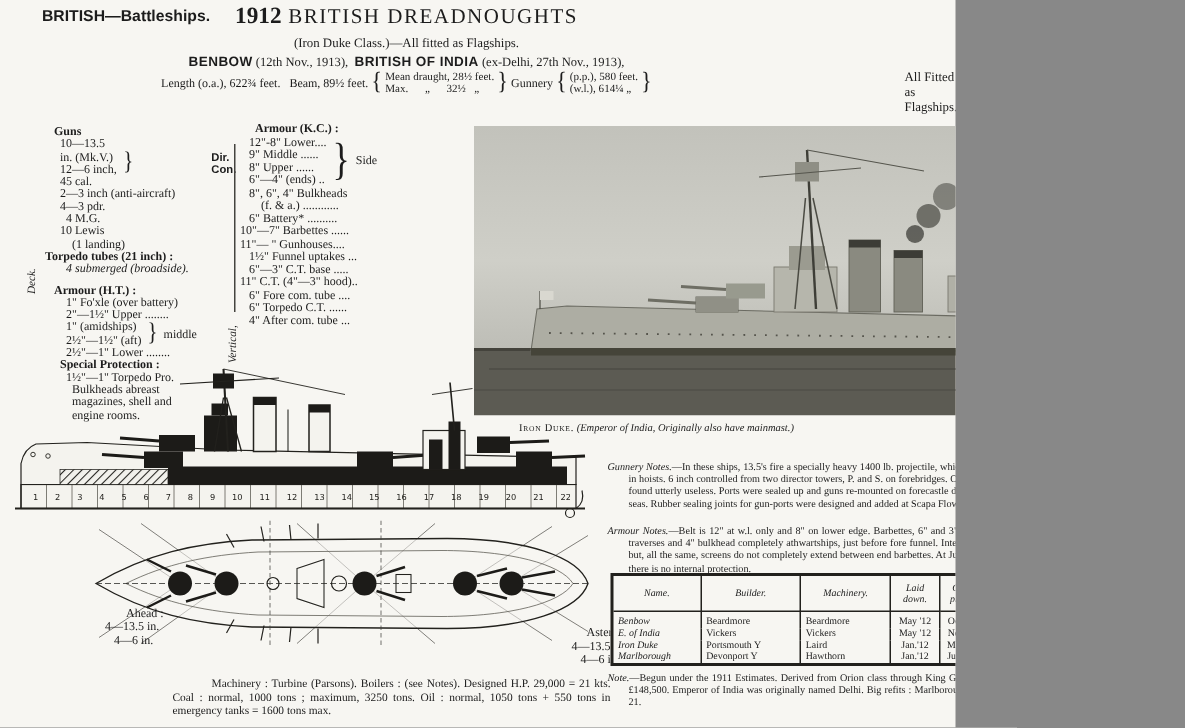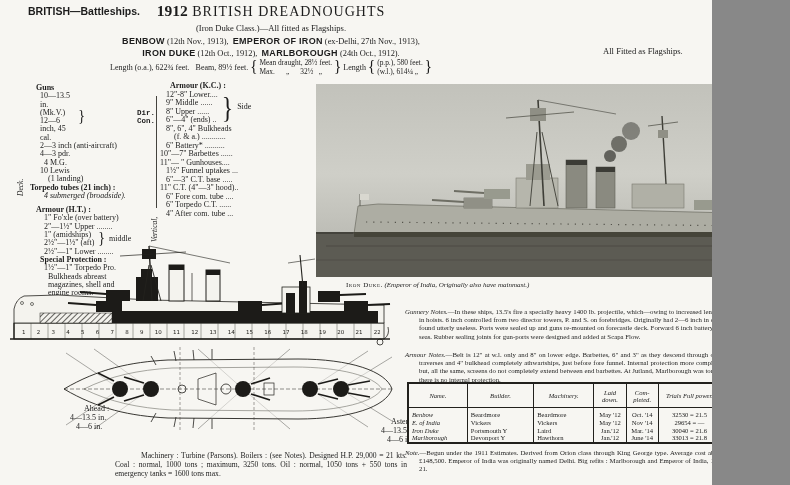--- a/index.html
+++ b/index.html
@@ -1,16 +1,16 @@
 <!DOCTYPE html>
 <html><head>
 <meta charset="utf-8">
 <style>
   html,body{margin:0;padding:0;background:#888;}
-  .page{position:relative;width:712px;height:485px;background:#f7f6f2;color:#1c1c1c;
+  .page{position:relative;width:637px;height:485px;background:#f7f6f2;color:#1c1c1c;
         font-family:"Liberation Serif",serif;overflow:hidden;}
   .abs{position:absolute;}
   .pre{white-space:pre;}
 
   
   .corner{left:28px;top:5px;font-family:"Liberation Sans",sans-serif;font-weight:bold;font-size:10.5px;}
   .header{left:28px;top:2px;width:486px;text-align:center;}
   .title-line{font-size:14px;letter-spacing:1px;}
   .title-year{font-weight:bold;font-size:15.5px;letter-spacing:0;}
   .class-line{font-size:8.6px;margin-top:3px;}
@@ -27,21 +27,21 @@
   .speccol{font-size:8px;line-height:8.3px;}
   .guns-col{left:30px;top:84px;width:130px;}
   .kc-col{left:160px;top:82px;width:152px;line-height:8.5px;}
   .bold{font-weight:bold;}
   .i1{padding-left:10px;} .i2{padding-left:14px;} .i3{padding-left:18px;} .i0{padding-left:6px;}
   .dir-group,.brace-group,.kc-side{display:flex;align-items:center;gap:4px;}
   .rb::before{content:"}";}
   .rb{font-weight:300;}
   .rb2{font-size:14px;transform:scaleY(1.2);}
   .rb4{font-size:24px;transform:scaleY(1.25);}
-  .dir-label{font-family:Liberation Mono, monospace;font-weight:bold;font-size:7.5px;margin-left:48px;}
+  .dir-label{font-family:Liberation Sans, sans-serif;font-weight:bold;font-size:7.5px;margin-left:48px;}
   .rot{transform:rotate(-90deg);transform-origin:left top;font-size:7.5px;font-style:italic;}
   .deck-label{left:16px;top:196px;}
   .vert-label{left:150px;top:242px;}
   .kc-brace-line{left:156px;top:96px;height:112px;border-left:1px solid #44433e;width:0;}
   .ital{font-style:italic;}
 
   
   .photo{left:316px;top:84px;width:471px;height:193px;}
   .caption-row{left:316px;top:281px;width:471px;display:flex;justify-content:space-between;font-size:7px;}
   .cap-left{padding-left:30px;}
@@ -82,34 +82,31 @@
 
   <div class="abs corner">BRITISH—Battleships.</div>
 
   <div class="abs header">
     <div class="title-line">
       <span class="title-year">1912</span>
       <span>BRITISH  DREADNOUGHTS</span>
     </div>
     <div class="class-line">(Iron Duke Class.)—All fitted as Flagships.</div>
     <div class="ships-line">
-      <span class="ship-name">BENBOW</span><span class="pre"> (12th Nov., 1913),  </span><span class="ship-name">EMPEROR OF IRON</span><span> (ex-Delhi, 27th Nov., 1913),</span>
-    </div>
-    <div class="ships-line">
-      <span class="ship-name">IRON DUKE</span><span class="pre"> (12th Oct., 1912),  </span><span class="ship-name">MARLBOROUGH</span><span> (24th Oct., 1912).</span>
+      <span class="ship-name">BENBOW</span><span class="pre"> (12th Nov., 1913),  </span><span class="ship-name">BRITISH OF INDIA</span><span> (ex-Delhi, 27th Nov., 1913),</span>
     </div>
     <div class="len-line">
       <span class="pre">Length (o.a.), 622¾ feet.   Beam, 89½ feet.</span>
       <span class="lbrace"></span>
       <span class="stack">
         <span class="pre">Mean draught, 28½ feet.</span>
         <span class="pre">Max.      „      32½   „</span>
       </span>
       <span class="rbrace"></span>
-      <span>Length</span>
+      <span>Gunnery</span>
       <span class="lbrace"></span>
       <span class="stack">
         <span>(p.p.), 580 feet.</span>
         <span>(w.l.), 614¼  „</span>
       </span>
       <span class="rbrace"></span>
     </div>
   </div>
   <div class="abs flag-right">All Fitted as Flagships.</div>
 

